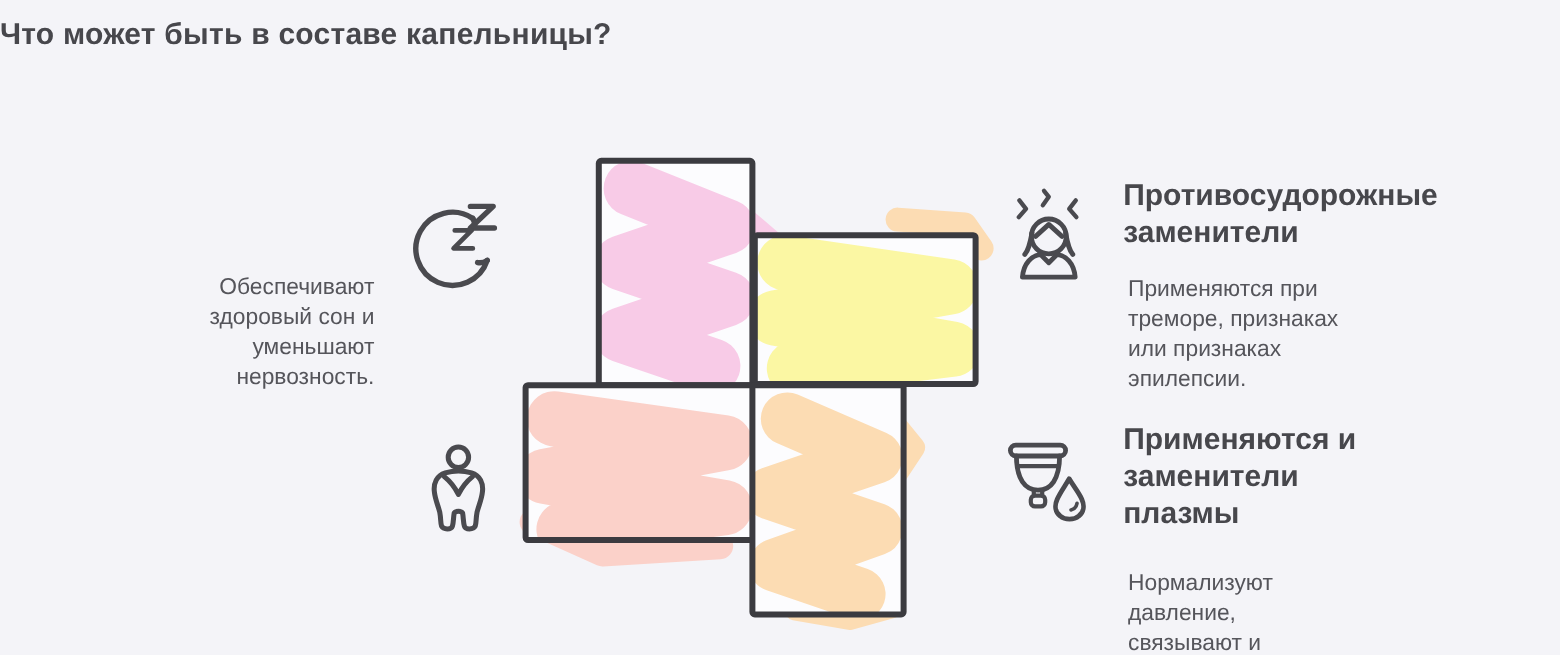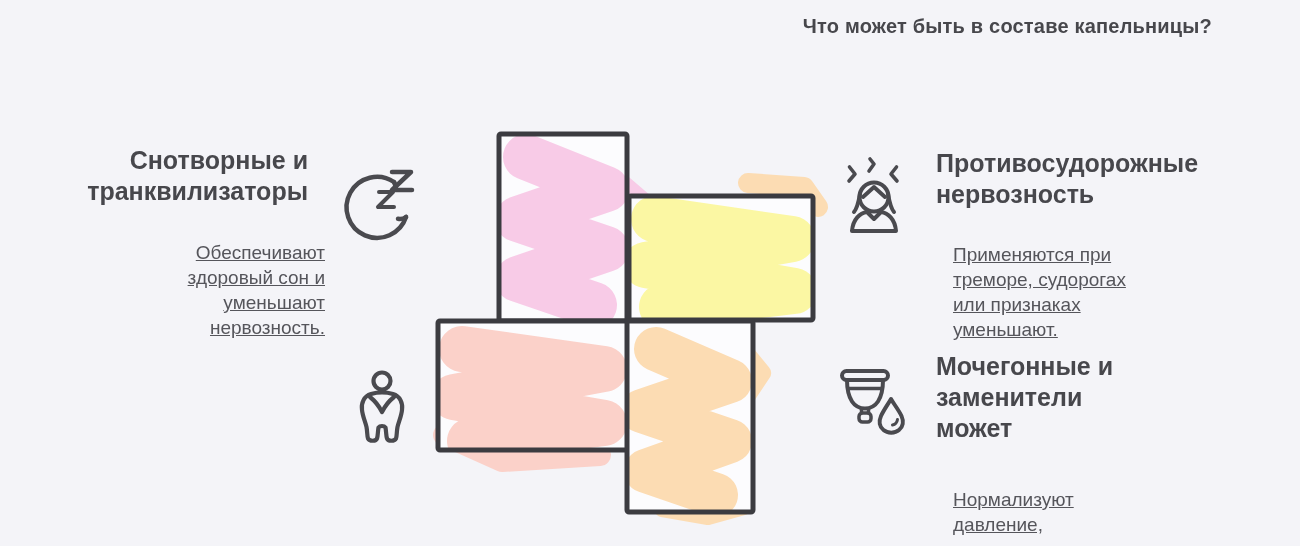--- a/index.html
+++ b/index.html
@@ -1,25 +1,25 @@
 <!DOCTYPE html>
 <html><head>
 <meta charset="utf-8">
 <style>
   html,body{margin:0;padding:0;background:#e9e9ee;}
   .stage{
     position:relative;width:1300px;height:546px;background:#f4f4f8;
     font-family:"Liberation Sans",sans-serif;overflow:hidden;
   }
   .title{
-    position:absolute;top:15px;left:0;width:1212px;text-align:right;
-    font-size:20px;font-weight:bold;color:#47474c;letter-spacing:.2px;margin:0;
+    position:absolute;top:15px;left:0;width:1212px;text-align:left;
+    font-size:25px;font-weight:bold;color:#47474c;letter-spacing:.2px;margin:0;
   }
   h2.sec-h{margin:0;position:absolute;font-size:25px;font-weight:bold;color:#47474c;line-height:31px;}
-  p.sec-p{margin:17px;position:absolute;font-size:19px;color:#55555b;line-height:25px;text-decoration:underline;}
+  p.sec-p{margin:4px;position:absolute;font-size:19px;color:#55555b;line-height:25px;}
   .ra{text-align:right;}
   .tl-h{top:145px;left:58px;width:250px;}
   .tl-p{top:223px;left:148px;width:160px;}
   .tr-h{top:148px;left:936px;width:285px;}
   .tr-p{top:225px;left:936px;width:185px;}
   .bl-h{top:377px;left:58px;width:250px;line-height:30px;}
   .bl-p{top:424px;left:143px;width:165px;}
   .br-h{top:351px;left:936px;width:200px;}
   .br-p{top:470px;left:936px;width:178px;}
   svg{position:absolute;overflow:visible;}
@@ -29,28 +29,27 @@
   .svg-cup{left:839px;top:363px;}
   .svg-cross{left:410px;top:103px;}
 </style>
 </head>
 <body>
 
 <div class="stage">
 
   <h1 class="title">Что может быть в составе капельницы?</h1>
 
-  <h2 class="sec-h ra tl-h">Снотворные и транквилизаторы</h2>
   <p class="sec-p ra tl-p">Обеспечивают здоровый сон и уменьшают нервозность.</p>
 
-  <h2 class="sec-h tr-h">Противосудорожные нервозность</h2>
-  <p class="sec-p tr-p">Применяются при треморе, судорогах или признаках уменьшают.</p>
+  <h2 class="sec-h tr-h">Противосудорожные заменители</h2>
+  <p class="sec-p tr-p">Применяются при треморе, признаках или признаках эпилепсии.</p>
 
 
-  <h2 class="sec-h br-h">Мочегонные и заменители может</h2>
+  <h2 class="sec-h br-h">Применяются и заменители плазмы</h2>
   <p class="sec-p br-p">Нормализуют давление, связывают и выводят токсины.</p>
 
   <svg class="svg-moon" width="92" height="92" viewBox="0 0 92 92">
     <g fill="none" stroke="#4a4a4f" stroke-width="4.5" stroke-linecap="round" stroke-linejoin="round">
       <path d="M 59,27 A 30.5 30.5 0 1 0 71,62"></path>
       <path d="M 59,27 C 60.5,29.5 61,31.5 60.3,34.5"></path>
       <path d="M 71,62 C 68.5,63.8 66,64.3 63,63.8"></path>
       <polyline points="57,17 76,17 57,35 77,35"></polyline>
       <polyline points="44,37 58,37 43,52 59,52" stroke-width="4"></polyline>
     </g>

